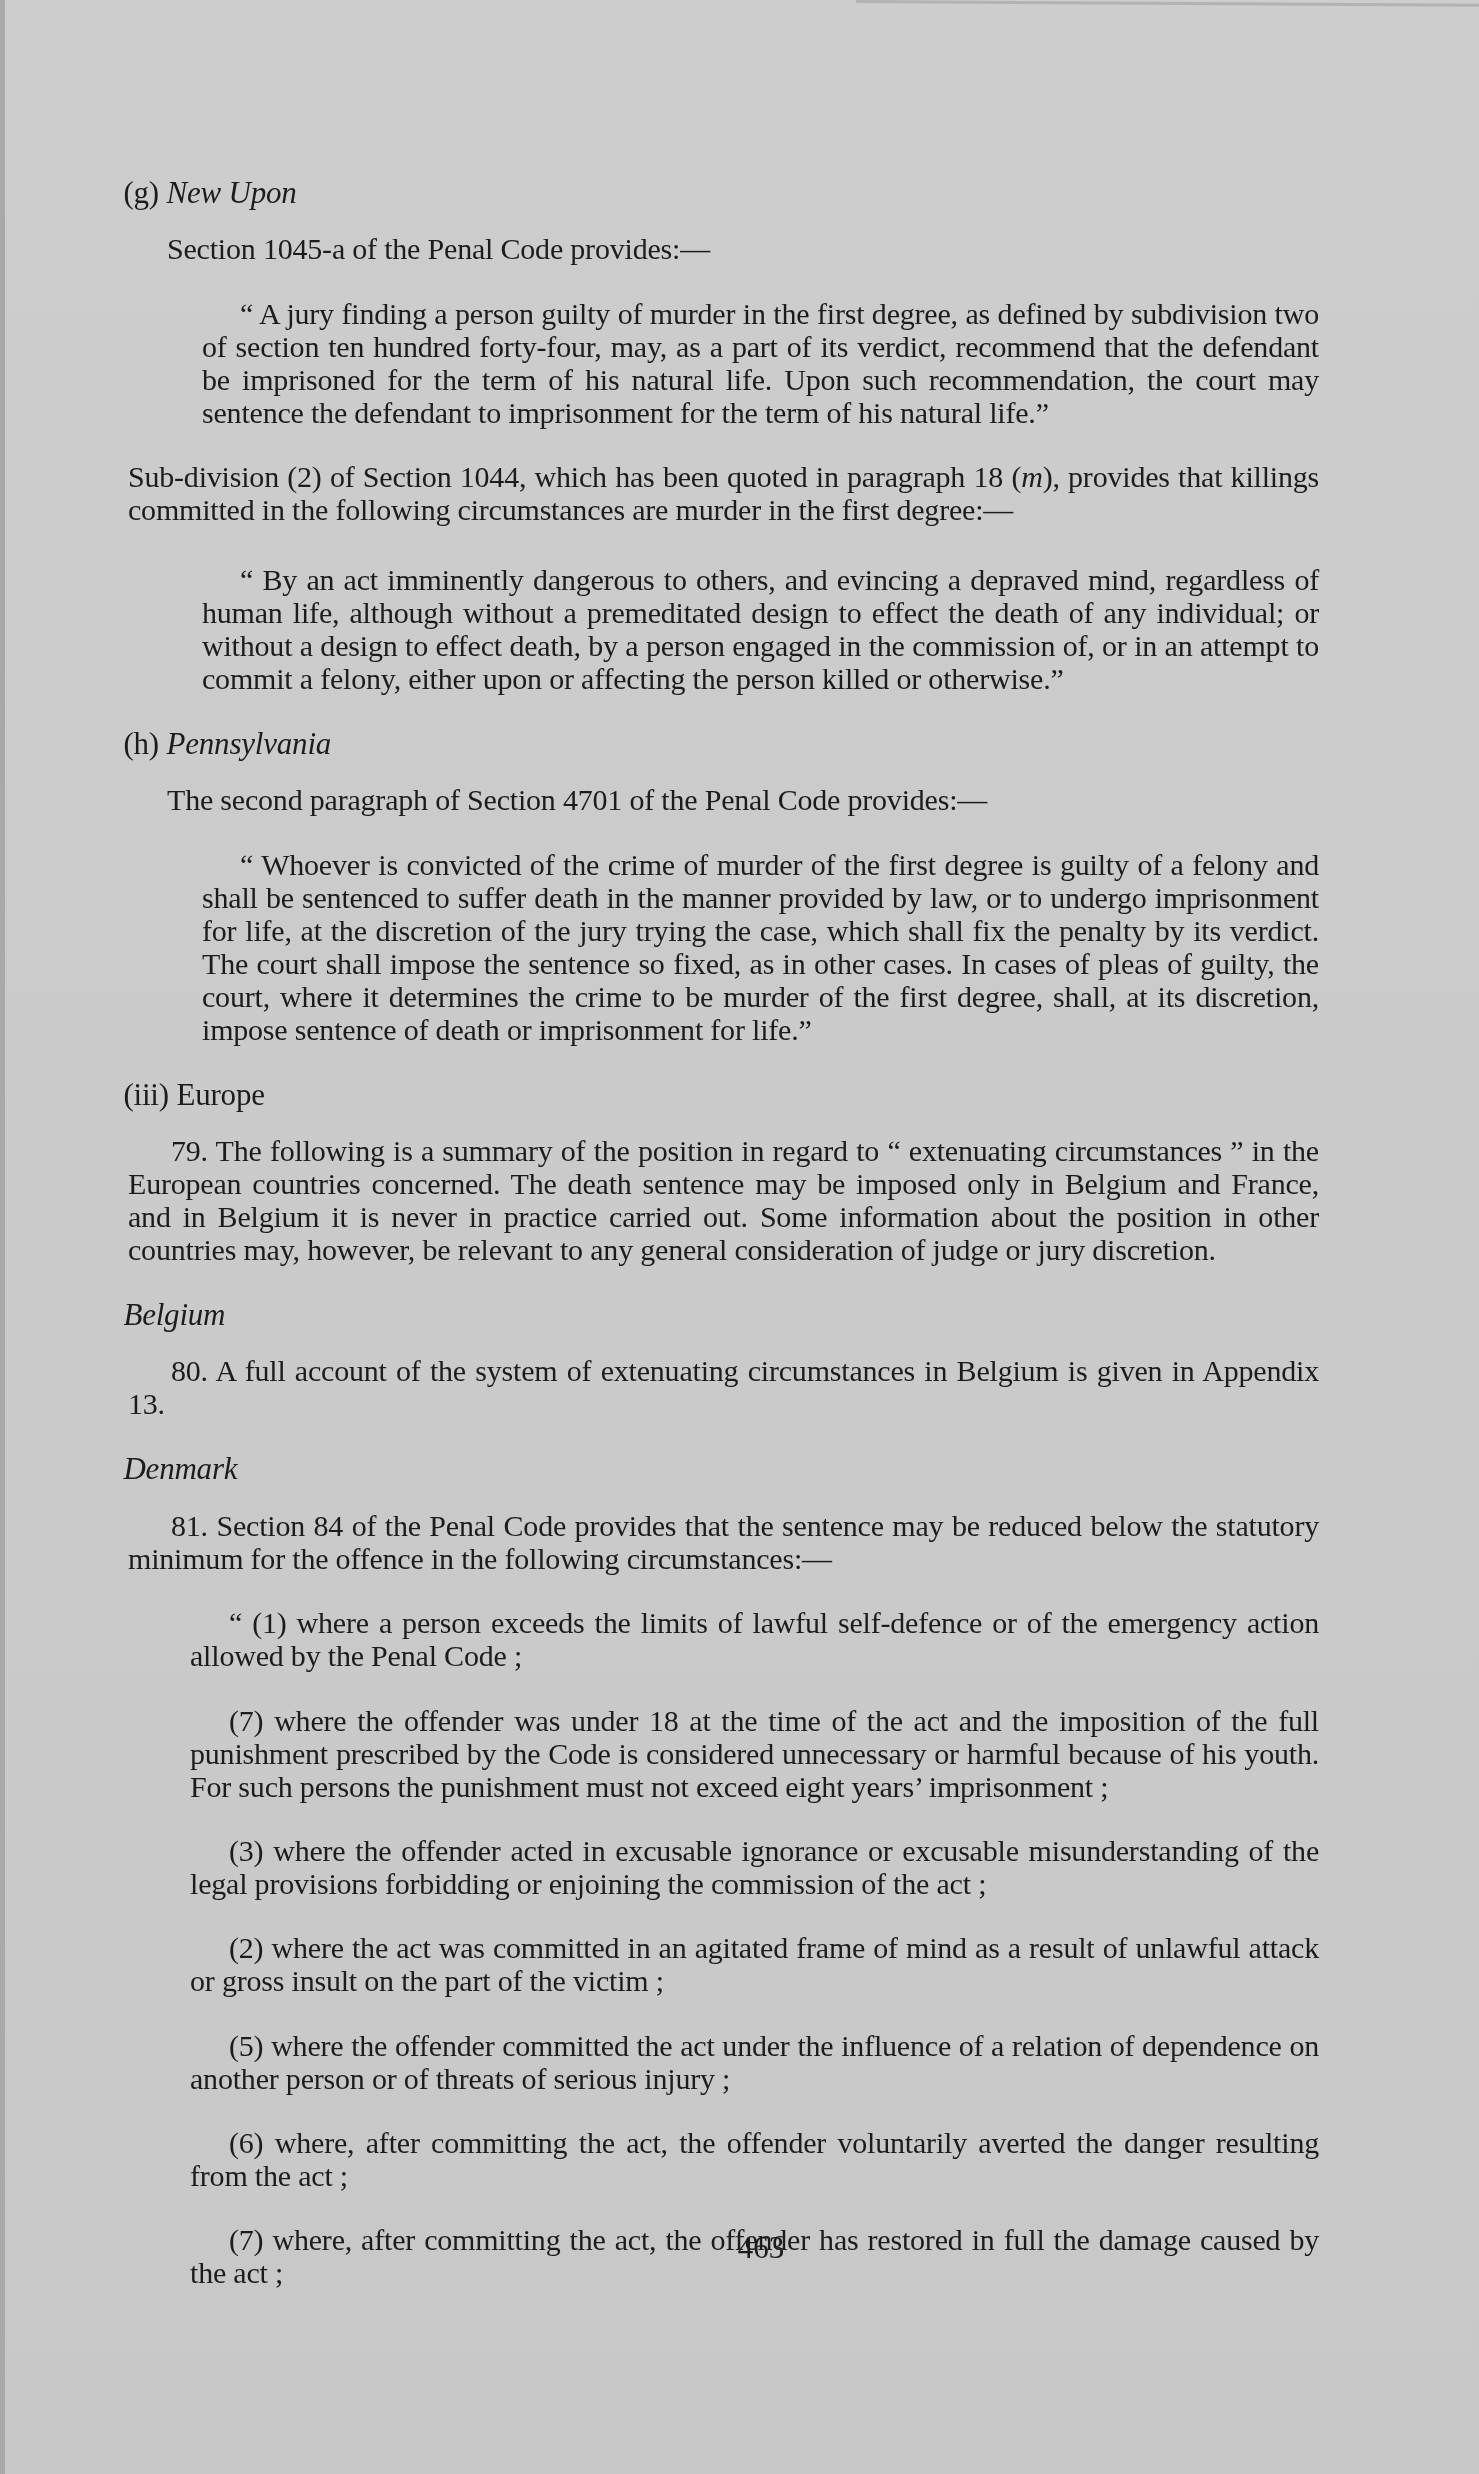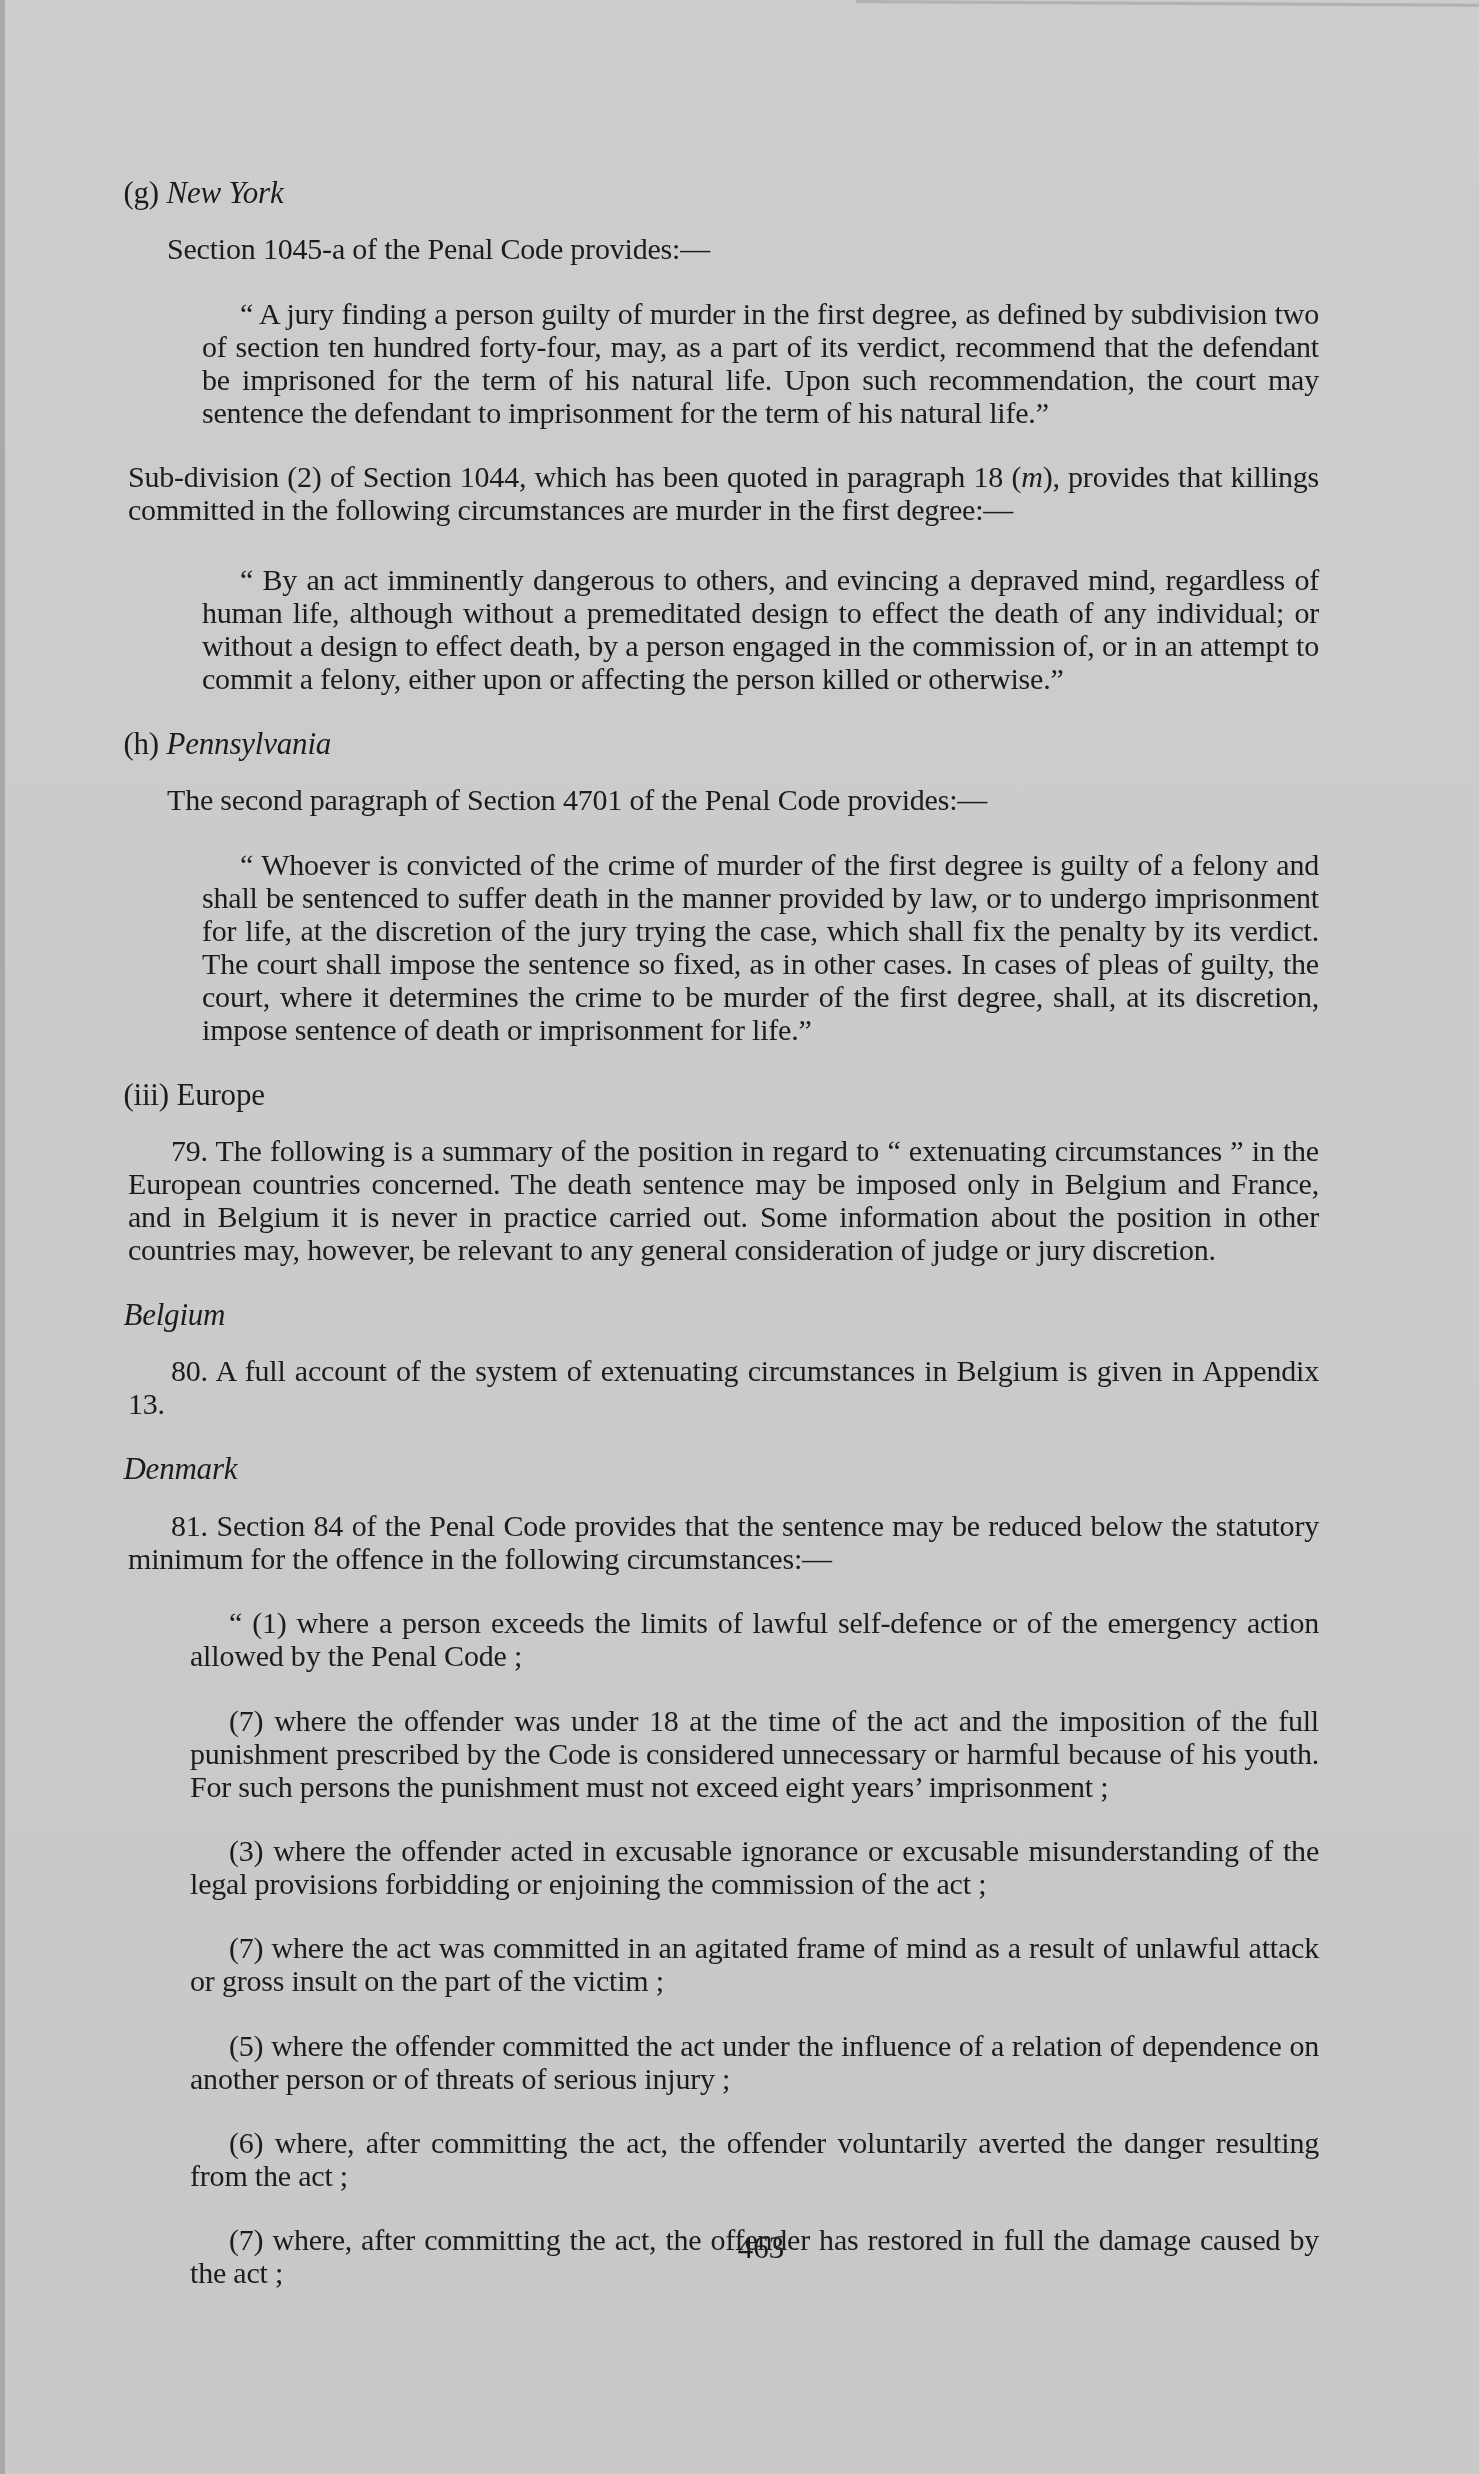--- a/index.html
+++ b/index.html
@@ -76,21 +76,21 @@
   .page-number span { margin-left: 42px; }
 </style>
 </head>
 <body>
 
 <div class="page">
   <div class="text-column">
 
     <h3 class="heading">
       <span class="num">(g)</span>
-      <span class="italic">New York</span>
+      <span class="italic">New Upon</span>
     </h3>
     <div class="gap-s"></div>
     <p class="intro">Section 1045-a of the Penal Code provides:—</p>
     <div class="gap-s"></div>
     <p class="quote">“ A jury finding a person guilty of murder in the first degree, as defined by subdivision two of section ten hundred forty-four, may, as a part of its verdict, recommend that the defendant be imprisoned for the term of his natural life.  Upon such recommendation, the court may sentence the defendant to imprisonment for the term of his natural life.”</p>
     <div class="gap-s"></div>
     <p><span>Sub-division (2) of Section 1044, which has been quoted in paragraph 18 (</span><i>m</i><span>), provides that killings committed in the following circumstances are murder in the first degree:—</span></p>
     <div class="gap-m"></div>
     <p class="quote">“ By an act imminently dangerous to others, and evincing a depraved mind, regardless of human life, although without a premeditated design to effect the death of any individual; or without a design to effect death, by a person engaged in the commission of, or in an attempt to commit a felony, either upon or affecting the person killed or otherwise.”</p>
     <div class="gap-l"></div>
@@ -126,21 +126,21 @@
     <div class="gap-s"></div>
     <p class="lead">81. Section 84 of the Penal Code provides that the sentence may be reduced below the statutory minimum for the offence in the following circumstances:—</p>
     <div class="gap-s"></div>
 
     <p class="list-item">“ (1) where a person exceeds the limits of lawful self-defence or of the emergency action allowed by the Penal Code ;</p>
     <div class="gap-s"></div>
     <p class="list-item">(7) where the offender was under 18 at the time of the act and the imposition of the full punishment prescribed by the Code is considered unnecessary or harmful because of his youth.  For such persons the punishment must not exceed eight years’ imprisonment ;</p>
     <div class="gap-s"></div>
     <p class="list-item">(3) where the offender acted in excusable ignorance or excusable misunderstanding of the legal provisions forbidding or enjoining the commission of the act ;</p>
     <div class="gap-s"></div>
-    <p class="list-item">(7) where the act was committed in an agitated frame of mind as a result of unlawful attack or gross insult on the part of the victim ;</p>
+    <p class="list-item">(2) where the act was committed in an agitated frame of mind as a result of unlawful attack or gross insult on the part of the victim ;</p>
     <div class="gap-s"></div>
     <p class="list-item">(5) where the offender committed the act under the influence of a relation of dependence on another person or of threats of serious injury ;</p>
     <div class="gap-s"></div>
     <p class="list-item">(6) where, after committing the act, the offender voluntarily averted the danger resulting from the act ;</p>
     <div class="gap-s"></div>
     <p class="list-item">(7) where, after committing the act, the offender has restored in full the damage caused by the act ;</p>
   </div>
 
   <div class="page-number">
     <span>463</span>

